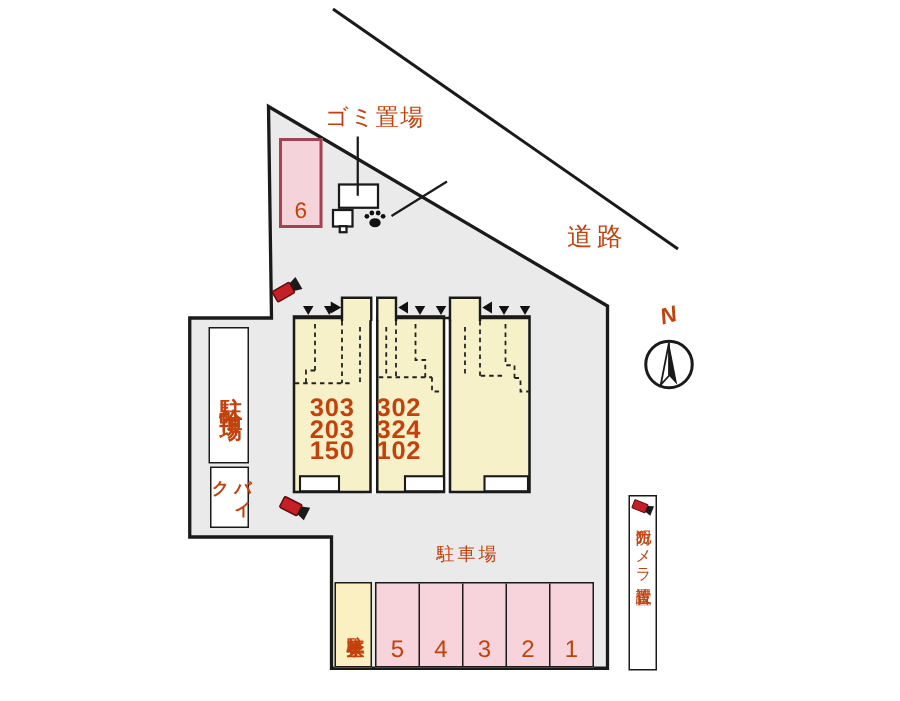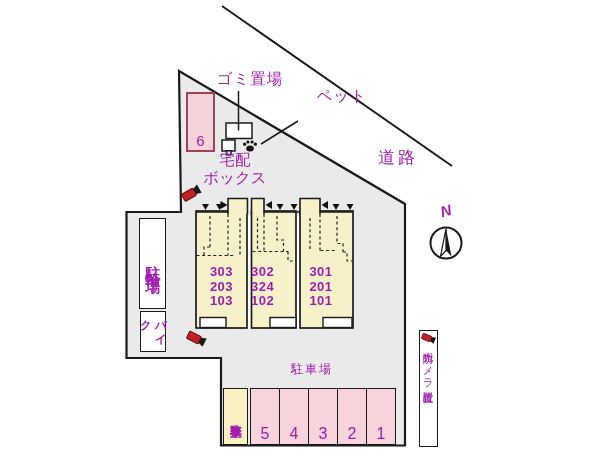--- a/index.html
+++ b/index.html
@@ -1,18 +1,18 @@
 <!DOCTYPE html>
 <html><head>
 <meta charset="utf-8">
 <style>
   html,body{margin:0;padding:0;background:#ffffff;}
   .canvas{
     position:relative;width:600px;height:467px;background:#ffffff;overflow:hidden;
-    font-family:"Liberation Sans","DejaVu Sans",sans-serif;color:#a21caf;
+    font-family:"Liberation Sans","DejaVu Sans",sans-serif;color:#c2410c;
   }
   .canvas svg.base{position:absolute;left:0;top:0;z-index:1;}
   .lbl{position:absolute;z-index:3;white-space:nowrap;line-height:1.1;}
   .center{text-align:center;}
   .right{text-align:right;}
 
   .box6{
     position:absolute;left:186px;top:92px;width:29px;height:60px;z-index:3;
     background:#f5d3da;border:2px solid #a04454;box-sizing:border-box;
     display:flex;align-items:flex-end;justify-content:center;
@@ -47,21 +47,21 @@
     font-size:16px;padding-bottom:1px;box-sizing:border-box;
   }
   .parkblock .cell + .cell{border-left:1.5px solid #1a1a1a;}
   .legend{
     position:absolute;left:419px;top:330px;width:19px;height:117px;z-index:3;
     background:#ffffff;border:1.6px solid #1a1a1a;box-sizing:border-box;
     display:flex;flex-direction:column;align-items:center;padding-top:2px;
   }
   .legend .cam{transform:rotate(22deg);margin-bottom:1px;}
   .legend .txt{font-size:10.5px;letter-spacing:0.5px;}
-  .units{position:absolute;top:265px;z-index:3;font-weight:bold;font-size:13px;
+  .units{position:absolute;top:265px;z-index:3;font-weight:bold;font-size:17px;
     line-height:14.5px;text-align:center;letter-spacing:0.5px;}
   .u1{left:196px;width:51px;} .u2{left:251px;width:23px;} .u3{left:297px;width:48px;}
   .nmark{position:absolute;left:433px;top:203px;width:26px;z-index:3;text-align:center;
     font-size:15px;font-weight:bold;font-style:italic;transform:rotate(-15deg);}
   .camwrap{position:absolute;z-index:4;width:22px;height:14px;}
   .cam1{left:181px;top:186px;transform:rotate(-30deg);}
   .cam2{left:186px;top:332px;transform:rotate(27deg);}
   .g-label{left:213px;top:70px;width:74px;font-size:15.5px;letter-spacing:1px;}
   .pet-label{left:275px;top:87px;width:92px;font-size:15.5px;line-height:17px;letter-spacing:1px;}
   .dv-label{left:198px;top:151px;width:74px;font-size:15.5px;line-height:17.5px;}
@@ -141,27 +141,22 @@
     <g>
       <circle cx="446" cy="243" r="15.5" fill="#ffffff" stroke="#1a1a1a" stroke-width="2"></circle>
       <polygon points="446,228.5 451.5,256.5 446,250.5" fill="#1a1a1a"></polygon>
       <polygon points="446,228.5 440.5,256.5 446,250.5" fill="#ffffff" stroke="#1a1a1a" stroke-width="1.2"></polygon>
     </g>
   </svg>
 
   <div class="lbl g-label center">ゴミ置場</div>
 
   <div class="lbl pet-label right">
-    <div>ペット</div>
-  </div>
-
-  <div class="lbl dv-label center">
-    <div>宅配</div>
-    <div>ボックス</div>
-  </div>
+  </div>
+
 
   <div class="lbl road-label">道路</div>
 
   <div class="lbl park-label">駐車場</div>
 
   <span class="lbl nmark">N</span>
 
   <div class="box6">
     <span>6</span>
   </div>
@@ -181,31 +176,26 @@
     <div class="cell">5</div>
     <div class="cell">4</div>
     <div class="cell">3</div>
     <div class="cell">2</div>
     <div class="cell">1</div>
   </div>
 
   <div class="units u1">
     <div>303</div>
     <div>203</div>
-    <div>103</div>
+    <div>150</div>
   </div>
   <div class="units u2">
     <div>302</div>
     <div>324</div>
     <div>102</div>
-  </div>
-  <div class="units u3">
-    <div>301</div>
-    <div>201</div>
-    <div>101</div>
   </div>
 
   <div class="camwrap cam1">
     <svg width="22" height="14" viewBox="0 0 22 14">
       <rect x="1" y="3" width="13" height="8" rx="1" fill="#c42026" stroke="#5f0e12" stroke-width="1"></rect>
       <polygon points="14,4 19.5,2.2 19.5,11.5 14,9.8" fill="#1a1a1a"></polygon>
     </svg>
   </div>
   <div class="camwrap cam2">
     <svg width="22" height="14" viewBox="0 0 22 14">

